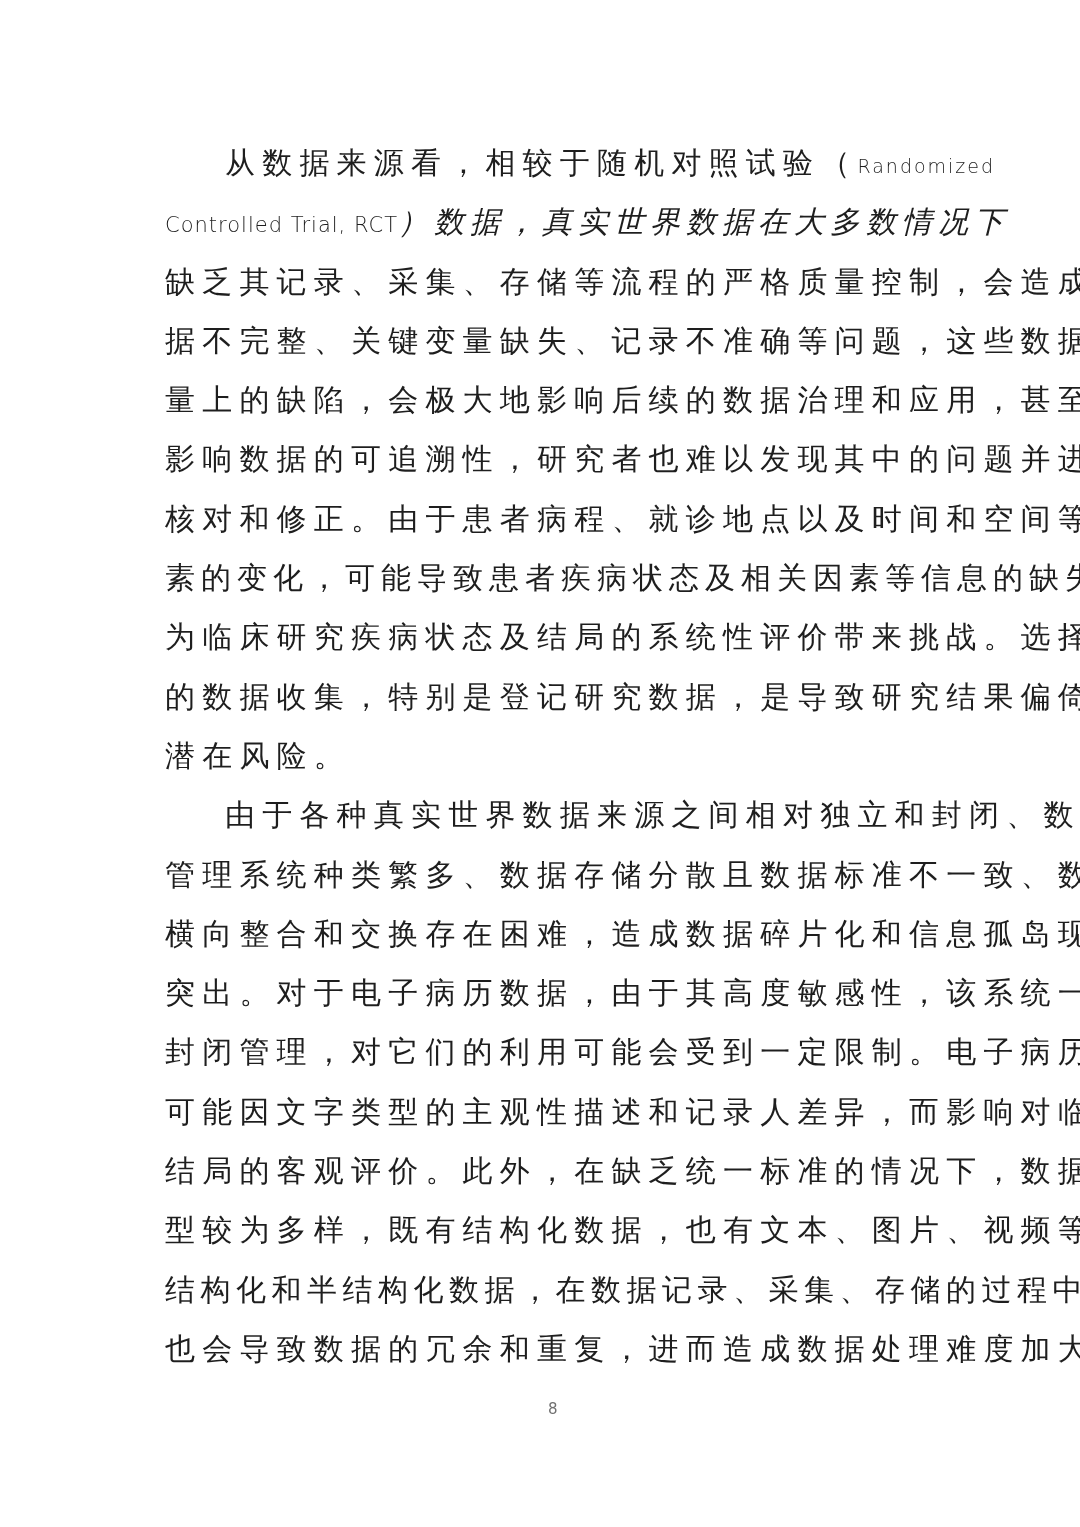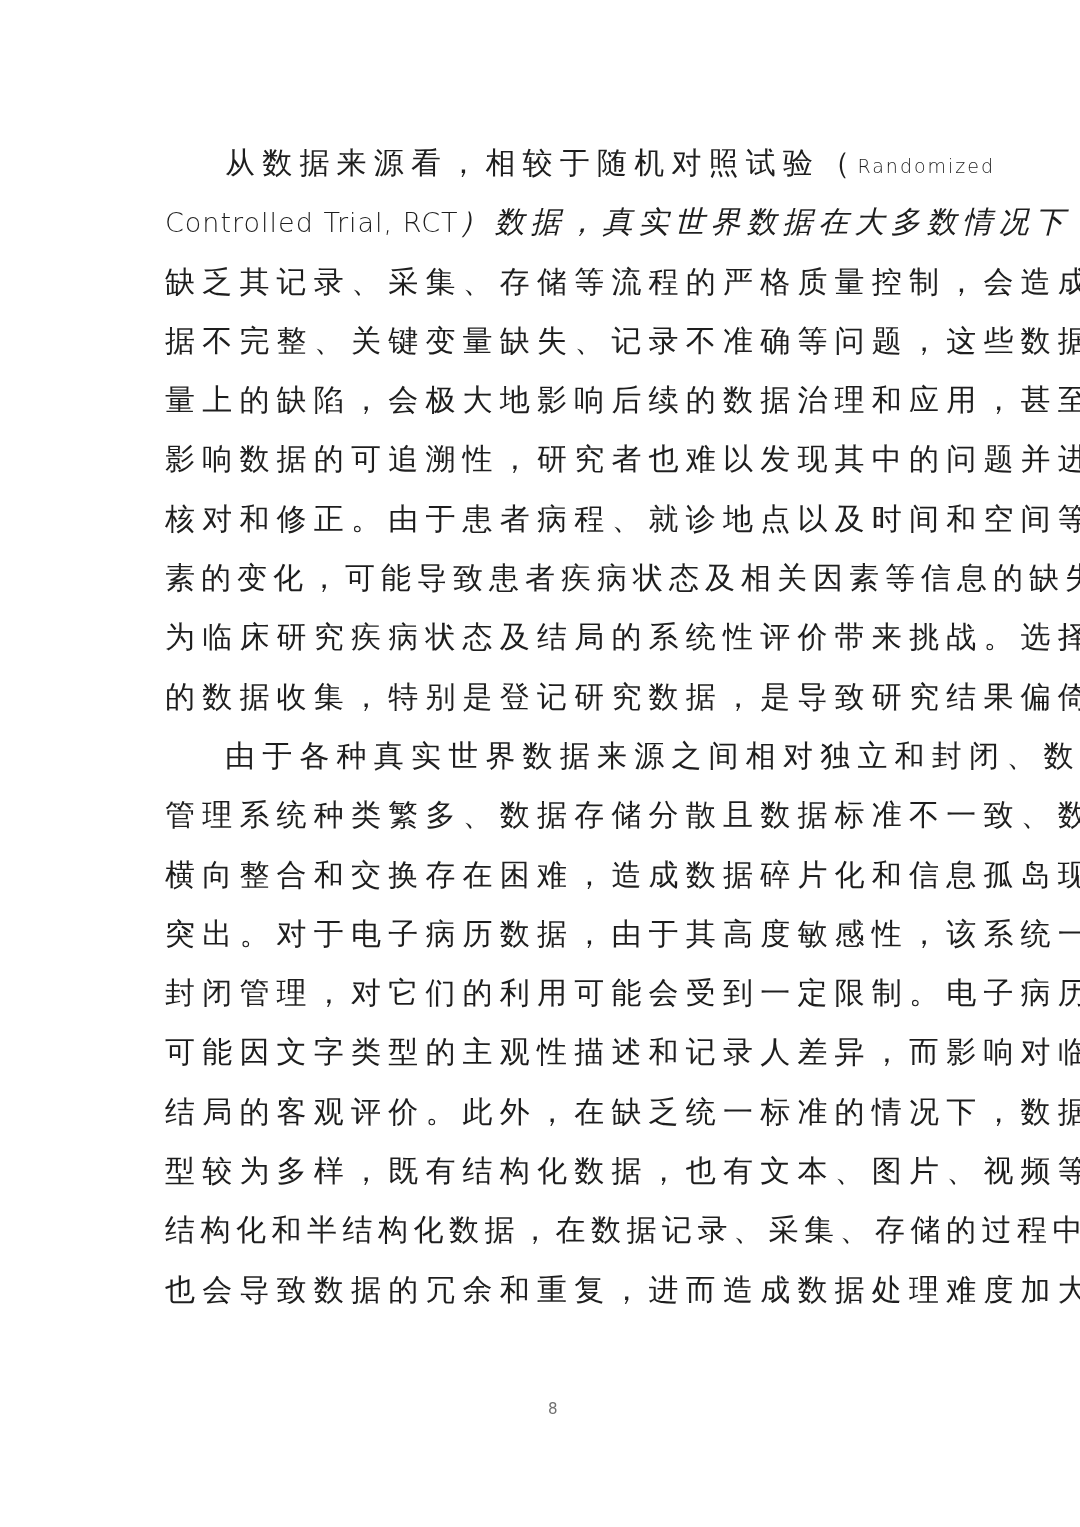--- a/index.html
+++ b/index.html
@@ -53,29 +53,30 @@
       color: #707070;
     }
   </style>
 </head>
 <body>
 
 <div class="page">
   <div class="text-block">
 
     <div class="line indent"><span>从数据来源看，相较于随机对照试验（</span><span class="latin">Randomized</span></div>
-    <div class="line"><span class="latin" style="font-size:27px;letter-spacing:1px;">Controlled Trial, RCT</span><span style="letter-spacing:6px;font-style:italic;">）数据，真实世界数据在大多数情况下</span></div>
+    <div class="line"><span class="latin" style="font-size:21px;letter-spacing:1px;">Controlled Trial, RCT</span><span style="letter-spacing:6px;font-style:italic;">）数据，真实世界数据在大多数情况下</span></div>
     <div class="line">缺乏其记录、采集、存储等流程的严格质量控制，会造成数</div>
     <div class="line">据不完整、关键变量缺失、记录不准确等问题，这些数据质</div>
     <div class="line">量上的缺陷，会极大地影响后续的数据治理和应用，甚至会</div>
     <div class="line">影响数据的可追溯性，研究者也难以发现其中的问题并进行</div>
     <div class="line">核对和修正。由于患者病程、就诊地点以及时间和空间等因</div>
     <div class="line" style="letter-spacing:6px;">素的变化，可能导致患者疾病状态及相关因素等信息的缺失，</div>
     <div class="line">为临床研究疾病状态及结局的系统性评价带来挑战。选择性</div>
     <div class="line">的数据收集，特别是登记研究数据，是导致研究结果偏倚的</div>
+    <div class="line">潜在风险。</div>
 
     <div class="line indent">由于各种真实世界数据来源之间相对独立和封闭、数据</div>
     <div class="line">管理系统种类繁多、数据存储分散且数据标准不一致、数据</div>
     <div class="line">横向整合和交换存在困难，造成数据碎片化和信息孤岛现象</div>
     <div class="line">突出。对于电子病历数据，由于其高度敏感性，该系统一般</div>
     <div class="line">封闭管理，对它们的利用可能会受到一定限制。电子病历还</div>
     <div class="line">可能因文字类型的主观性描述和记录人差异，而影响对临床</div>
     <div class="line">结局的客观评价。此外，在缺乏统一标准的情况下，数据类</div>
     <div class="line">型较为多样，既有结构化数据，也有文本、图片、视频等非</div>
     <div class="line" style="letter-spacing:5.5px;">结构化和半结构化数据，在数据记录、采集、存储的过程中，</div>

